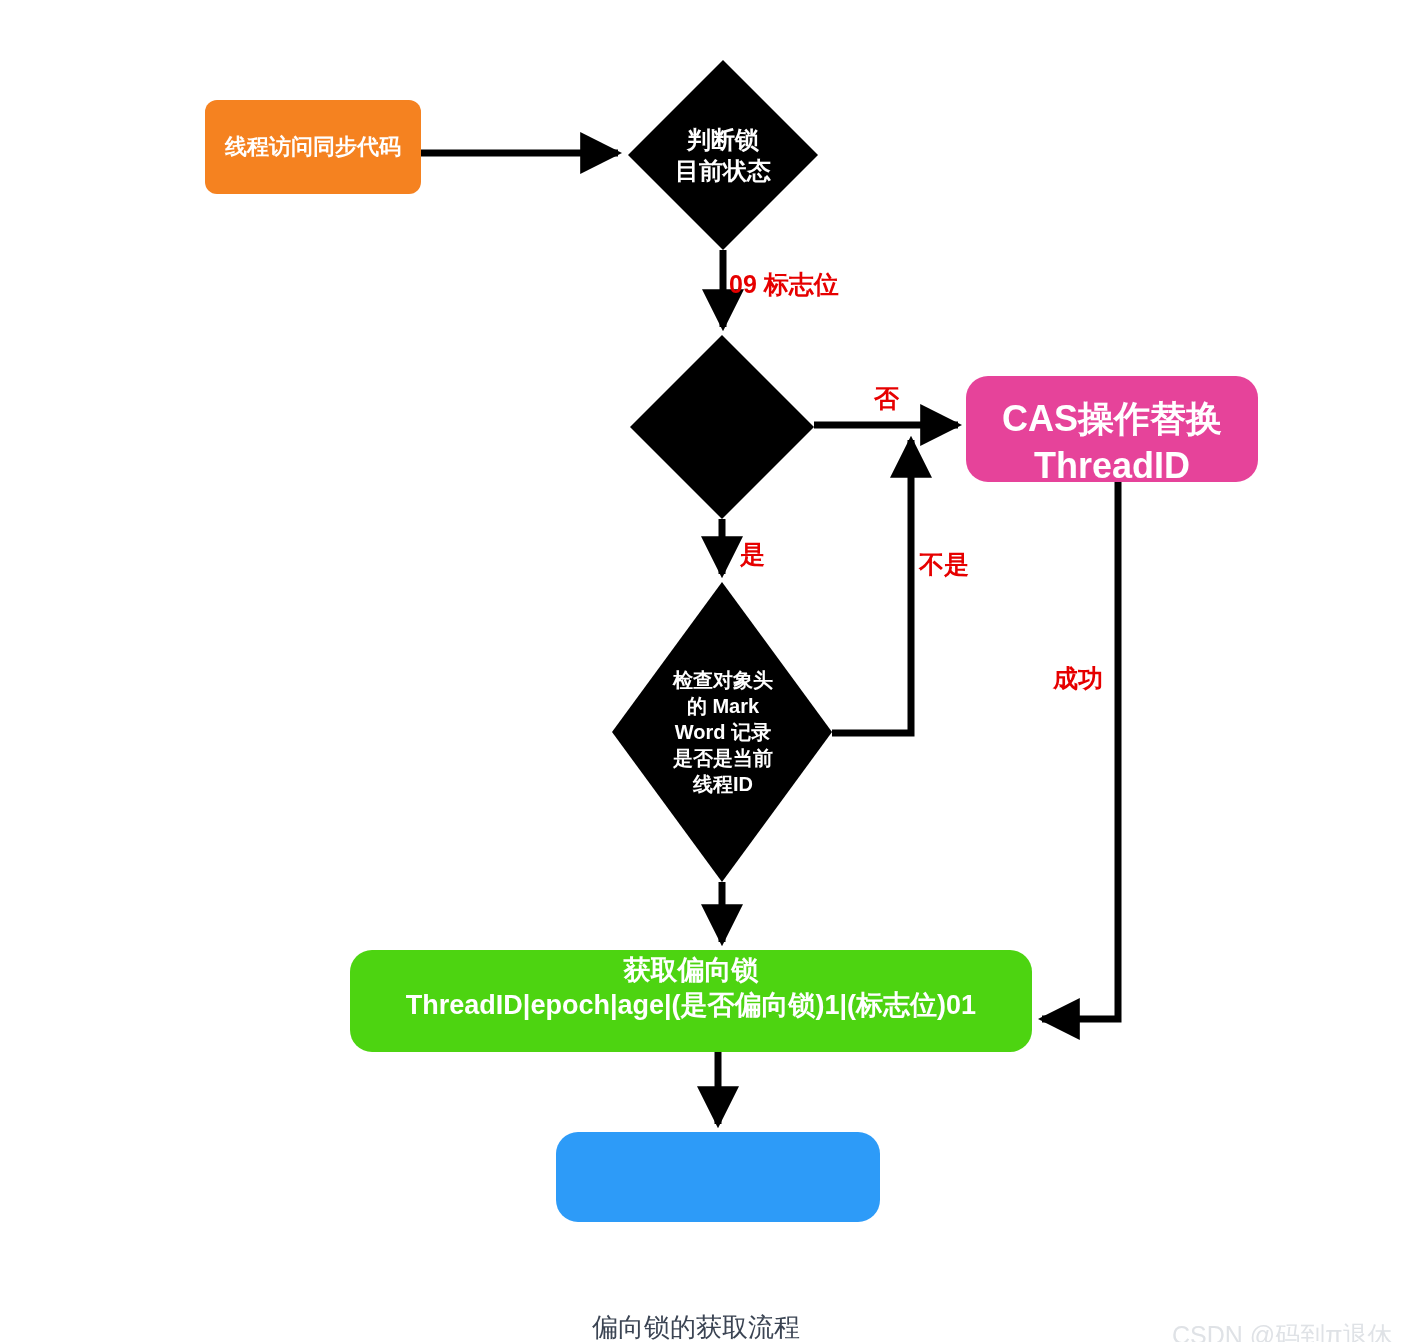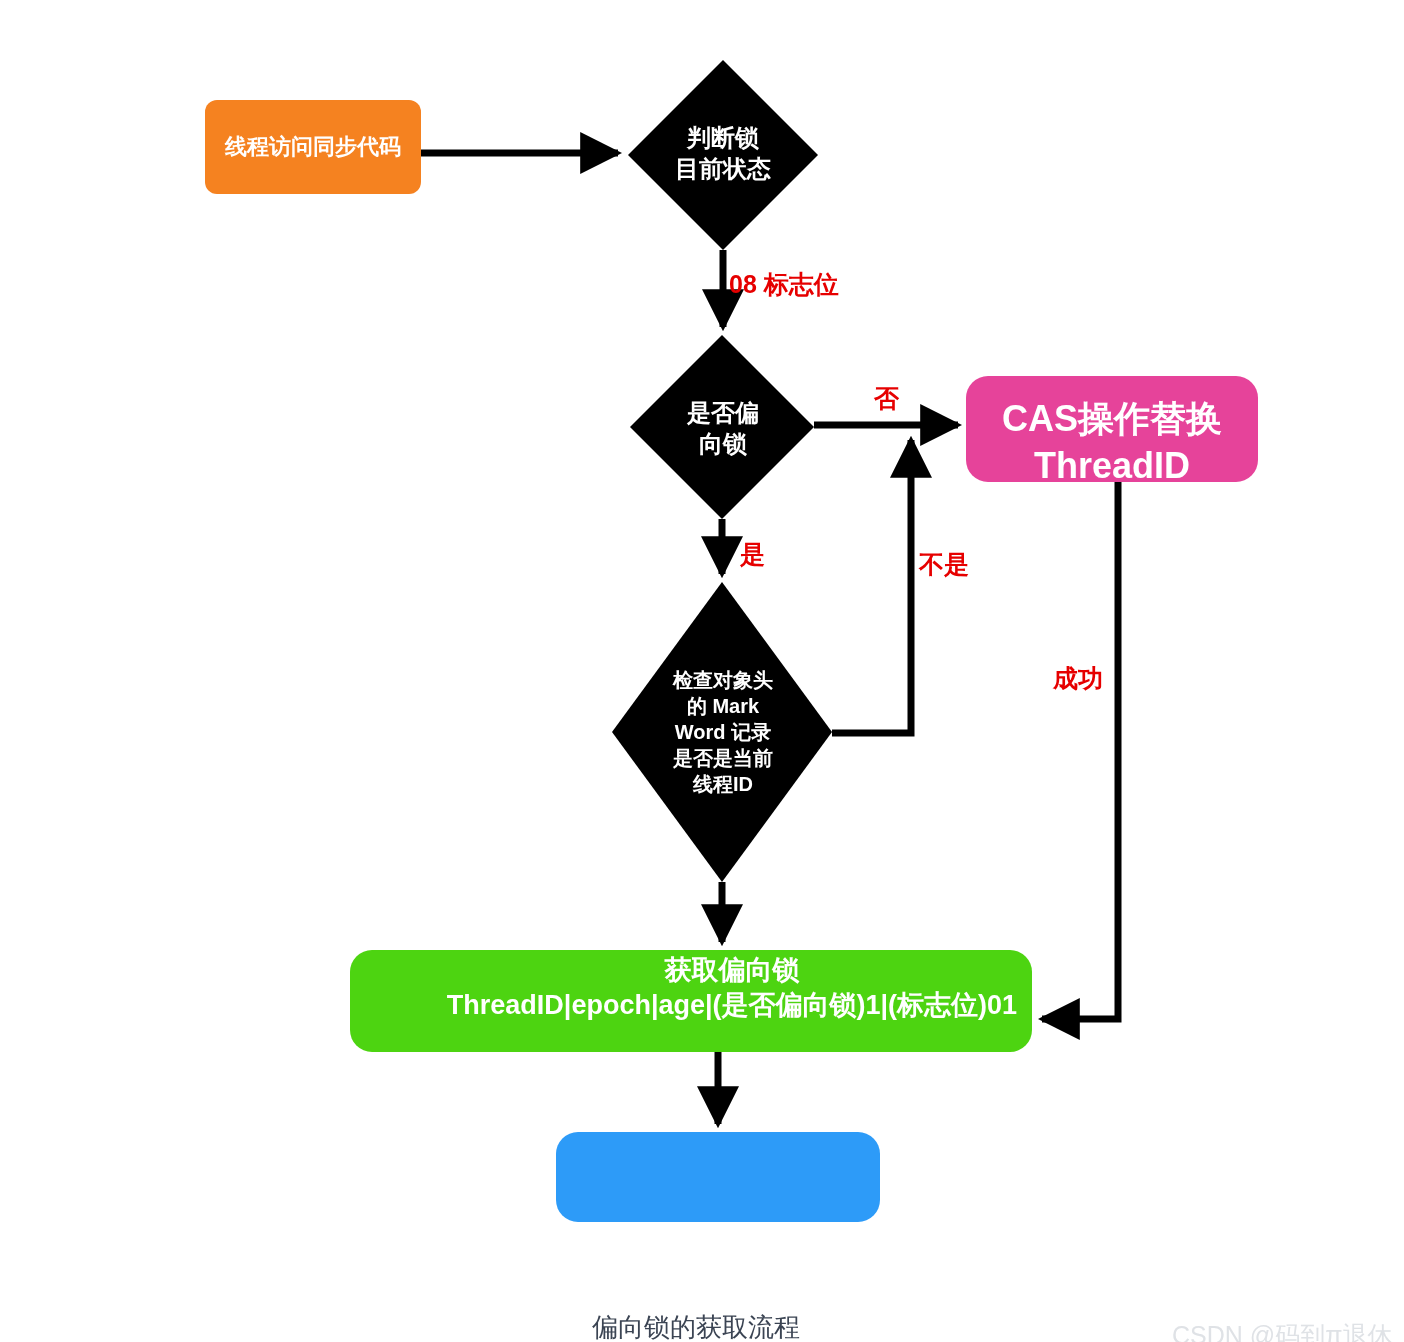--- a/index.html
+++ b/index.html
@@ -53,25 +53,25 @@
   }
   .watermark {
     position: absolute;
     color: #dfe2e6;
     font-size: 25px;
     white-space: nowrap;
     text-align: center;
   }
   
   #t-start   { left:205px; top:78px;  width:216px; height:94px;  font-size:22px; }
-  #t-d1      { left:638px; top:68px;  width:170px; height:130px; font-size:24px;font-family:Liberation Mono, monospace; }
+  #t-d1      { left:638px; top:68px;  width:170px; height:130px; font-size:24px; }
   #t-d2      { left:640px; top:345px; width:166px; height:122px; font-size:24px; }
   #t-d3      { left:640px; top:620px; width:166px; height:180px; font-size:20px; }
   #t-cas     { left:966px; top:368px; width:292px; height:106px; font-size:36px; }
-  #t-green   { left:350px; top:928px; width:682px; height:76px; font-size:27px;padding-left:41px; }
+  #t-green   { left:350px; top:928px; width:682px; height:76px; font-size:27px; }
   #t-blue    { left:556px; top:1110px;width:324px; height:90px;  font-size:31px; }
 </style>
 </head>
 <body>
 
 <div id="canvas">
 
   <svg class="layer" viewBox="0 0 1404 1342" xmlns="http://www.w3.org/2000/svg">
     <defs>
       <marker id="arrow" viewBox="0 0 10 10" refX="9" refY="5" markerWidth="6" markerHeight="6" orient="auto-start-reverse">
@@ -106,33 +106,31 @@
     <line x1="722" y1="860" x2="722" y2="920" stroke="#000000" stroke-width="7" marker-end="url(#arrow)"></line>
 
     <path d="M 1118,460 L 1118,997 L 1042,997" fill="none" stroke="#000000" stroke-width="7" marker-end="url(#arrow)"></path>
 
     <line x1="718" y1="1030" x2="718" y2="1102" stroke="#000000" stroke-width="7" marker-end="url(#arrow)"></line>
   </svg>
 
   <div class="node-text" id="t-start">线程访问同步代码</div>
   <div class="node-text" id="t-d1">判断锁
 目前状态</div>
-  <div class="node-text" id="t-d2">是否偏
-向锁</div>
   <div class="node-text" id="t-cas">CAS操作替换
 ThreadID</div>
   <div class="node-text" id="t-d3">检查对象头
 的 Mark
 Word 记录
 是否是当前
 线程ID</div>
   <div class="node-text" id="t-green">获取偏向锁
 ThreadID|epoch|age|(是否偏向锁)1|(标志位)01</div>
 
-  <div class="edge-label" style="left:729px; top:250px;">08 标志位</div>
+  <div class="edge-label" style="left:729px; top:250px;">09 标志位</div>
   <div class="edge-label" style="left:874px; top:364px;">否</div>
   <div class="edge-label" style="left:740px; top:520px;">是</div>
   <div class="edge-label" style="left:919px; top:530px;">不是</div>
   <div class="edge-label" style="left:1053px; top:644px;">成功</div>
 
   <div class="caption" style="left:592px; top:1288px;">偏向锁的获取流程</div>
   <div class="watermark" style="left:1172px; top:1297px;">CSDN @码到π退休</div>
 
 </div>
 

